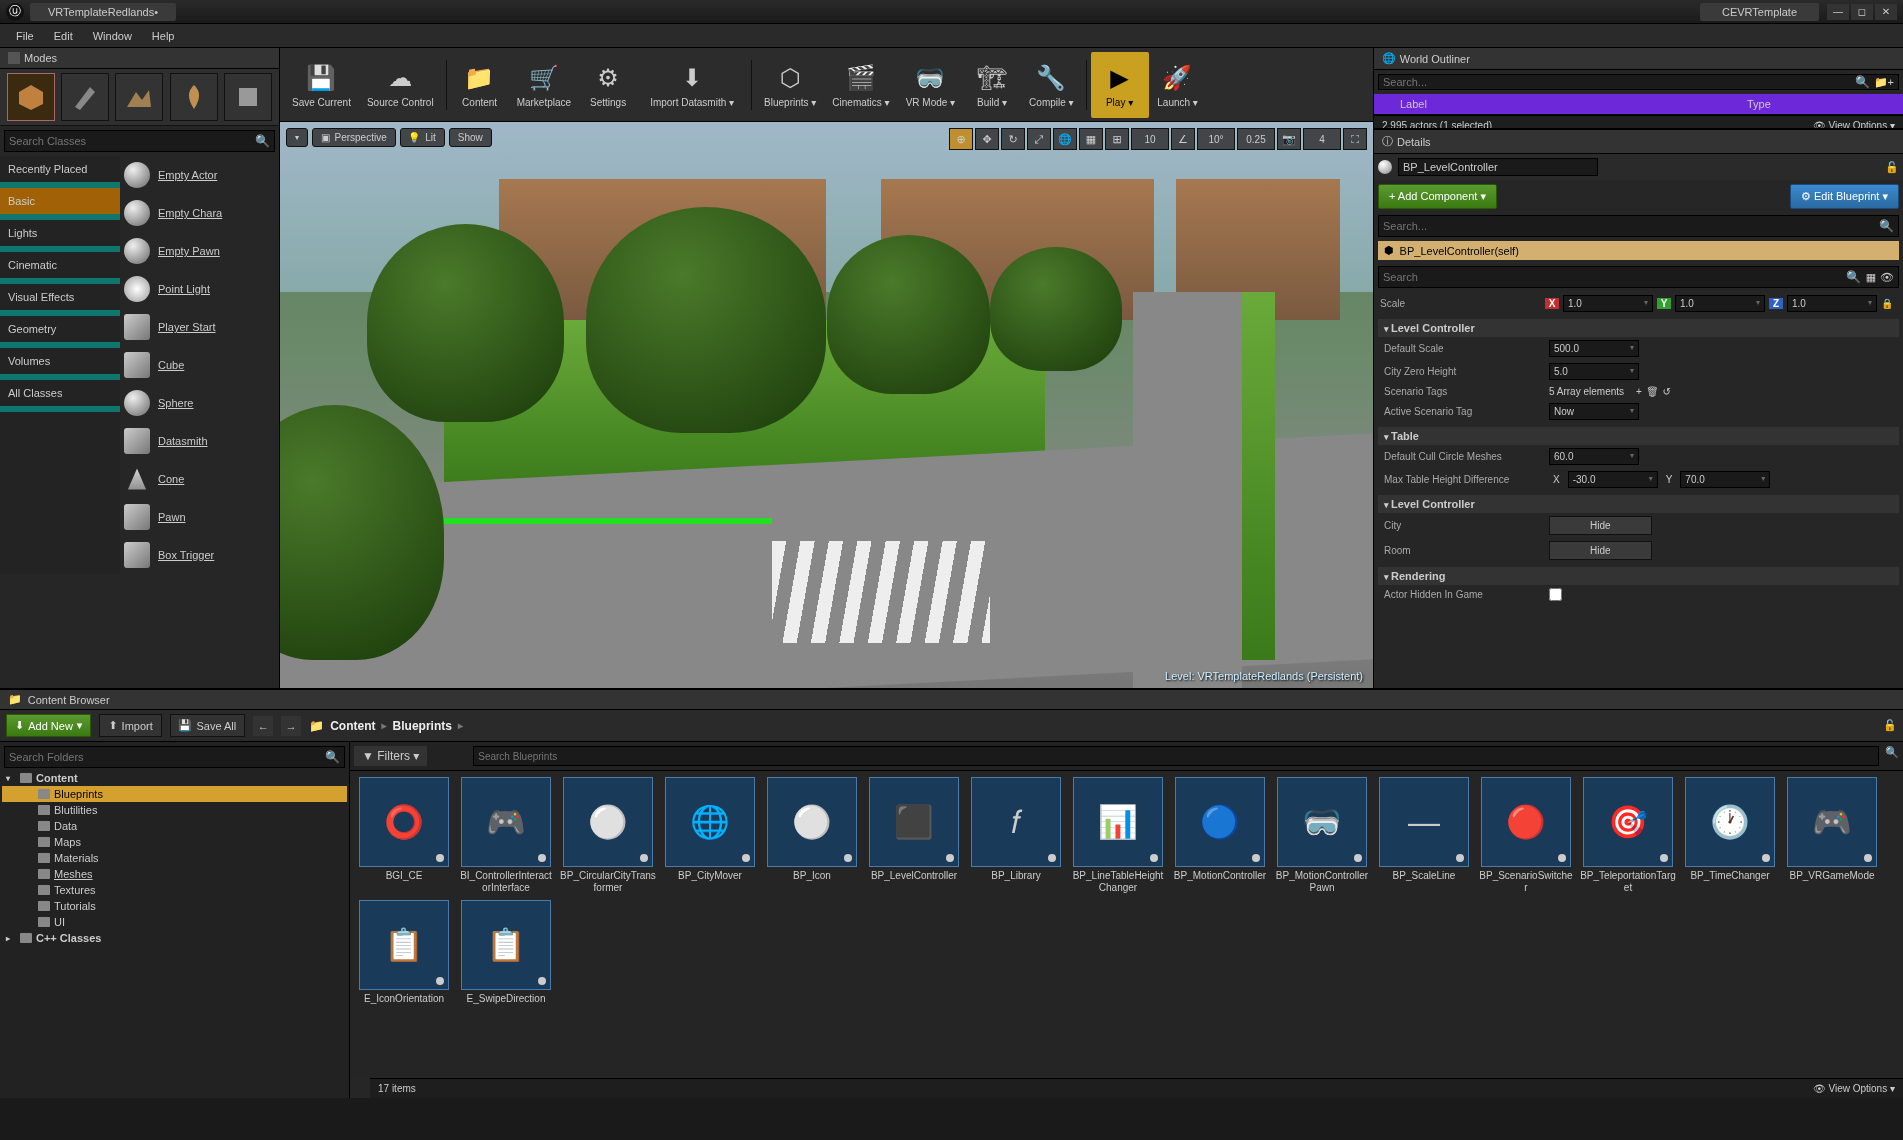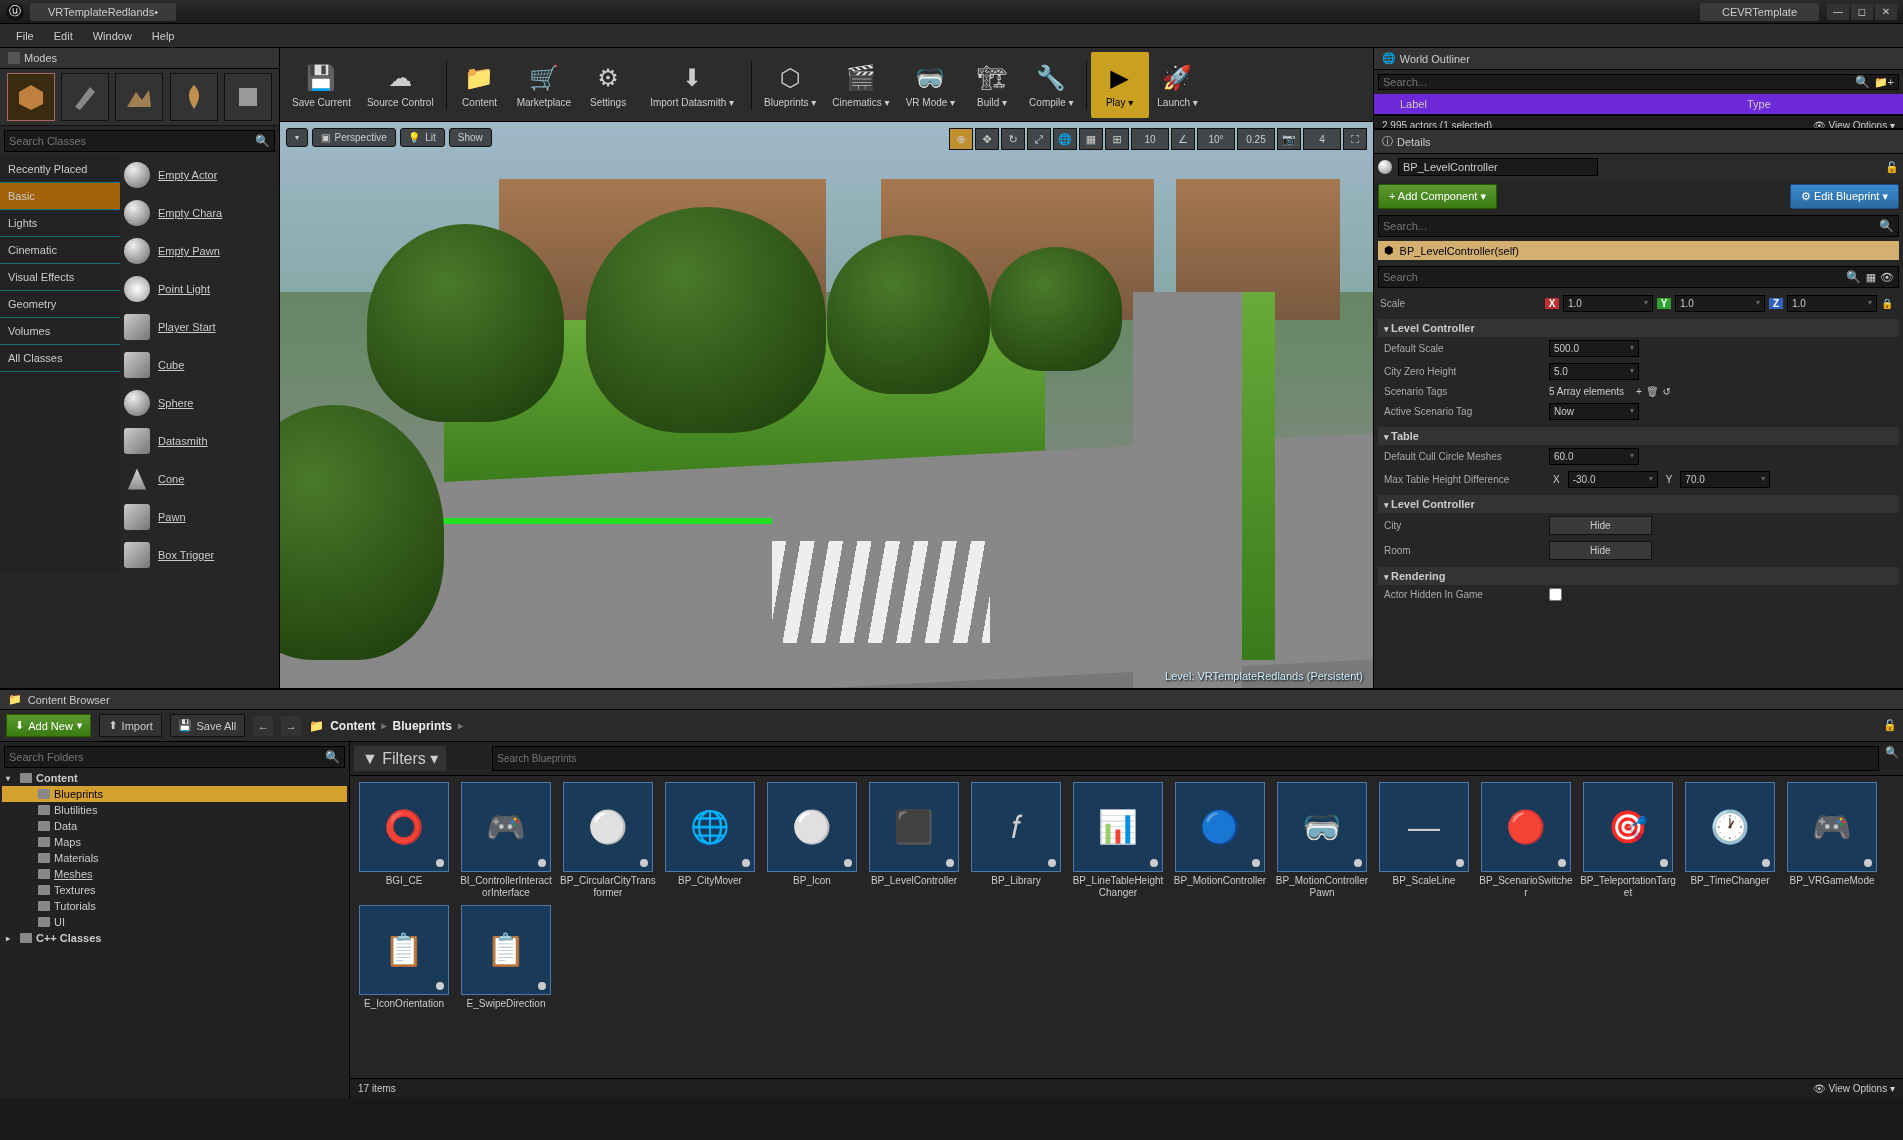--- a/index.html
+++ b/index.html
@@ -18,21 +18,21 @@
 .panel-tab .ico { width: 12px; height: 12px; background: #555; }
 .modes-row { display: flex; justify-content: space-around; padding: 4px; background: #2f2f2f; border-bottom: 1px solid #111;}
 .modes-row .mode-btn { width: 48px; height: 48px; background: #333; border: 1px solid #111; display: flex; align-items: center; justify-content: center; cursor: pointer; }
 .modes-row .mode-btn.active { background: #3a2a10; border-color: #a66; }
 .mode-btn svg { width: 30px; height: 30px; }
 .search-box { margin: 4px; height: 22px; background: #1a1a1a; border: 1px solid #000; display: flex; align-items: center; padding: 0 4px; }
 .search-box input { flex: 1; background: transparent; border: 0; color: #aaa; font-size: 11px; outline: none; }
 .search-box .mag { font-size: 12px; color: #888; }
 .categories { display: flex; }
 .cat-list { width: 120px; background: #232323; }
-.cat-list .cat { padding: 7px 8px; cursor: pointer; border-bottom: 1px solid #0f766e; font-size: 11px;}
+.cat-list .cat { padding: 7px 8px; cursor: pointer; border-bottom: 6px solid #0f766e; font-size: 11px;}
 .cat-list .cat.active { background: #a16207; }
 .actor-list { flex: 1; overflow-y: auto; }
 .actor-item { display: flex; align-items: center; padding: 6px 4px; cursor: pointer; text-decoration: underline; }
 .actor-item .thumb { width: 26px; height: 26px; background: #444; border-radius: 3px; margin-right: 8px; display: flex; align-items: center; justify-content: center; }
 .actor-item .thumb.sphere { background: radial-gradient(circle at 35% 30%, #eee, #666); border-radius: 50%; }
 .actor-item .thumb.cube { background: linear-gradient(135deg,#ccc,#777); }
 .actor-item .thumb.light { background: radial-gradient(circle,#fff,#999); border-radius: 50%; }
 .actor-item .thumb.cone { background: linear-gradient(#ddd,#888); clip-path: polygon(50% 10%,85% 90%,15% 90%); }
 .center-panel { flex: 1; display: flex; flex-direction: column; background: #1e1e1e; }
 .toolbar { height: 74px; background: #2c2c2c; display: flex; align-items: center; padding: 0 4px; border-bottom: 1px solid #000; }
@@ -93,28 +93,28 @@
 .breadcrumb .sep { color: #777; font-size: 10px;}
 .cb-body { flex: 1; display: flex; overflow: hidden;}
 .cb-tree { width: 350px; background: #222; border-right: 1px solid #000; overflow-y: auto; padding: 2px;}
 .tree-row { padding: 2px 4px; cursor: pointer; display: flex; align-items: center; gap: 4px; font-size: 11px;}
 .tree-row.sel { background: #d4a030; color: #000;}
 .tree-row .tri { width: 10px; font-size: 8px; display: inline-block;}
 .tree-row .fold { width: 12px; height: 10px; background: #888; display: inline-block; border-radius: 1px;}
 .tree-row.root { font-weight: bold;}
 .cb-grid { flex: 1; display: flex; flex-direction: column;}
 .cb-filter { padding: 4px; background: #222; border-bottom: 1px solid #000; display: flex; gap: 6px;}
-.cb-filter .fbtn { background: #333; padding: 3px 8px; font-size: 16px; cursor: pointer;}
+.cb-filter .fbtn { background: #333; padding: 3px 8px; font-size: 12px; cursor: pointer;}
 .cb-filter input { flex: 1; background: #1a1a1a; border: 1px solid #000; color: #aaa; padding: 2px 4px; font-size: 10px; margin-left: 40px;}
 .assets { flex: 1; display: flex; flex-wrap: wrap; align-content: flex-start; padding: 6px; gap: 6px; overflow-y: auto; background: #252525;}
 .asset { width: 96px; display: flex; flex-direction: column; align-items: center; cursor: pointer;}
 .asset .thumb { width: 90px; height: 90px; background: #1a3a5a; border: 1px solid #4a7aaa; position: relative; display: flex; align-items: center; justify-content: center;}
 .asset .thumb .dot { position: absolute; bottom: 4px; right: 4px; width: 8px; height: 8px; background: #ccc; border-radius: 50%;}
 .asset .name { font-size: 10px; text-align: center; margin-top: 3px; color: #ccc; word-break: break-word; line-height: 1.2;}
-.cb-footer { padding: 4px 8px; background: #1e1e1e; border-top: 1px solid #000; display: flex; justify-content: space-between; font-size: 10px;}
+.cb-footer { padding: 4px 8px; background: #1e1e1e; border-top: 1px solid #000; display: flex; justify-content: space-between; font-size: 10px; margin-left: 20px;}
 .comp-row { background:#d4b070; color:#000; padding:3px 6px; margin:2px 4px; display:flex; align-items:center; gap:6px; font-size:11px;}
 ::-webkit-scrollbar { width: 10px; height: 10px;}
 ::-webkit-scrollbar-track { background: #1a1a1a;}
 ::-webkit-scrollbar-thumb { background: #444; border-radius: 2px;}
 </style>
 </head>
 <body>
 
 <div class="title-bar">
   <div class="logo">ⓤ</div>

